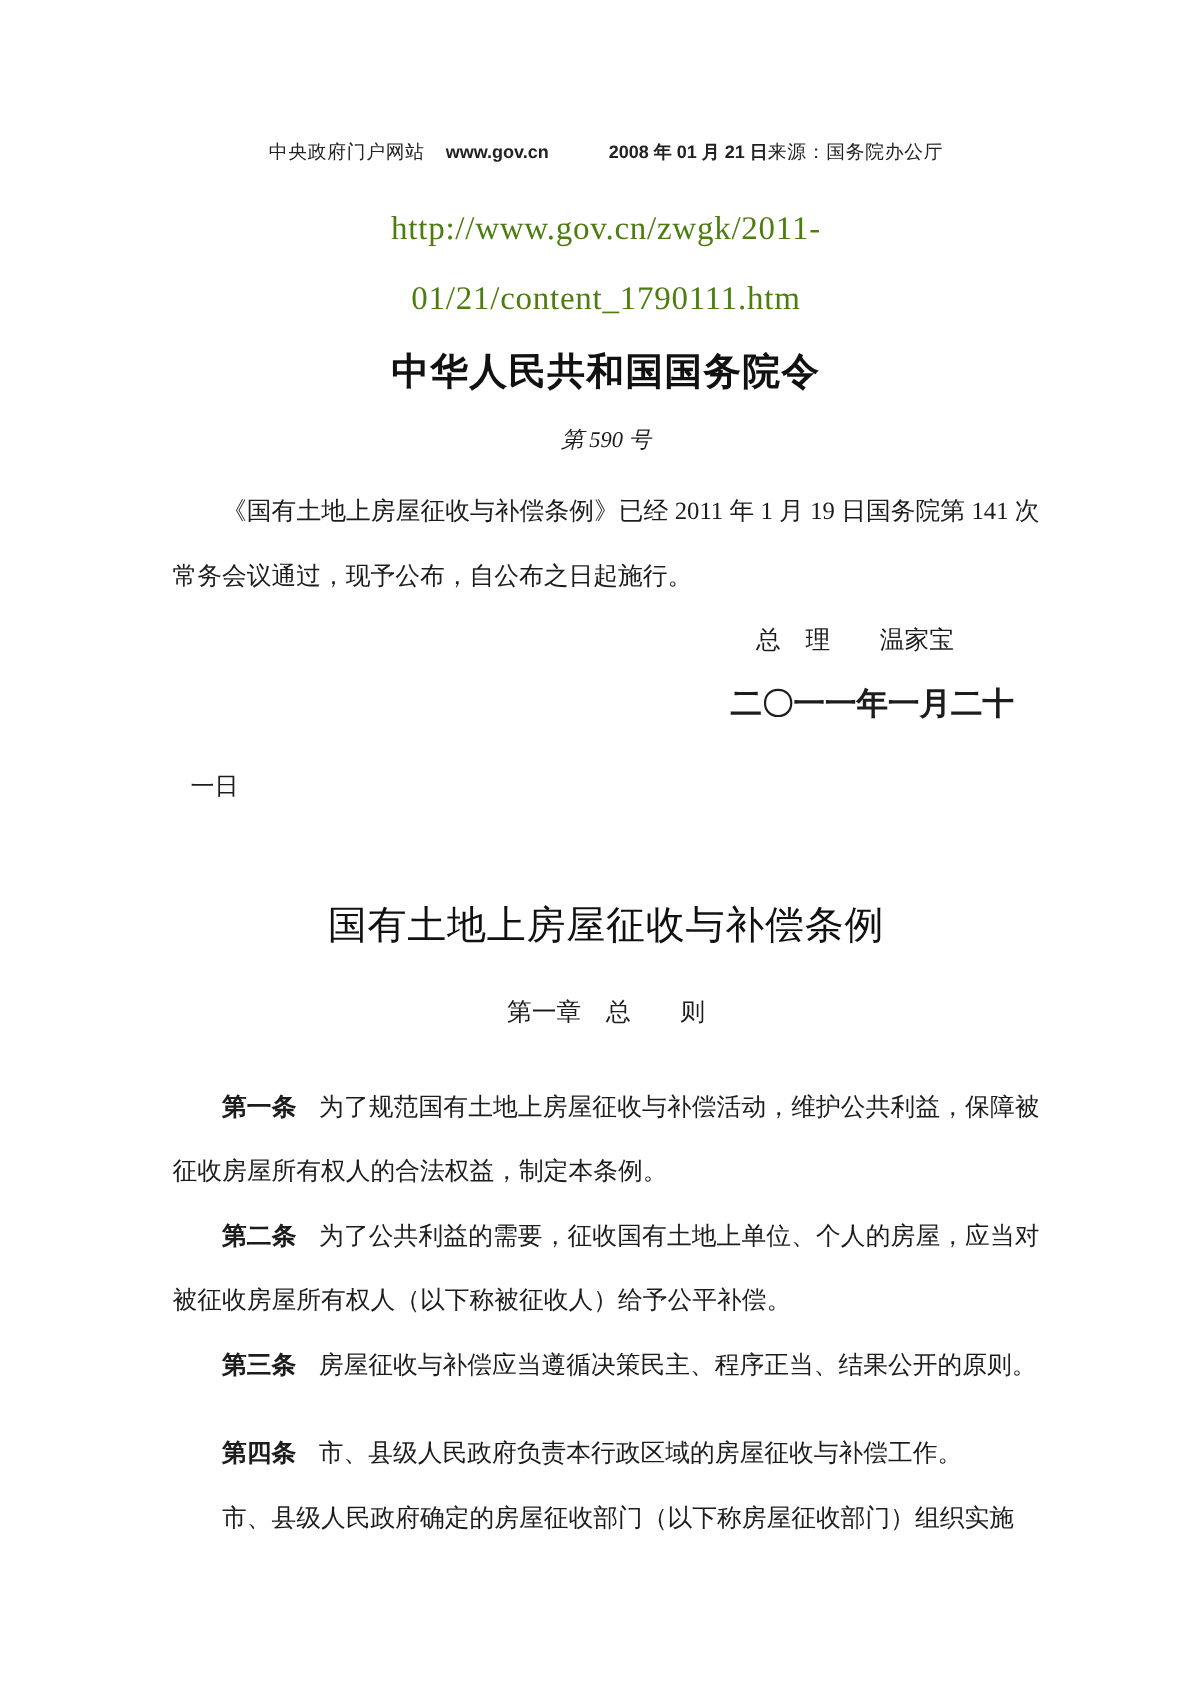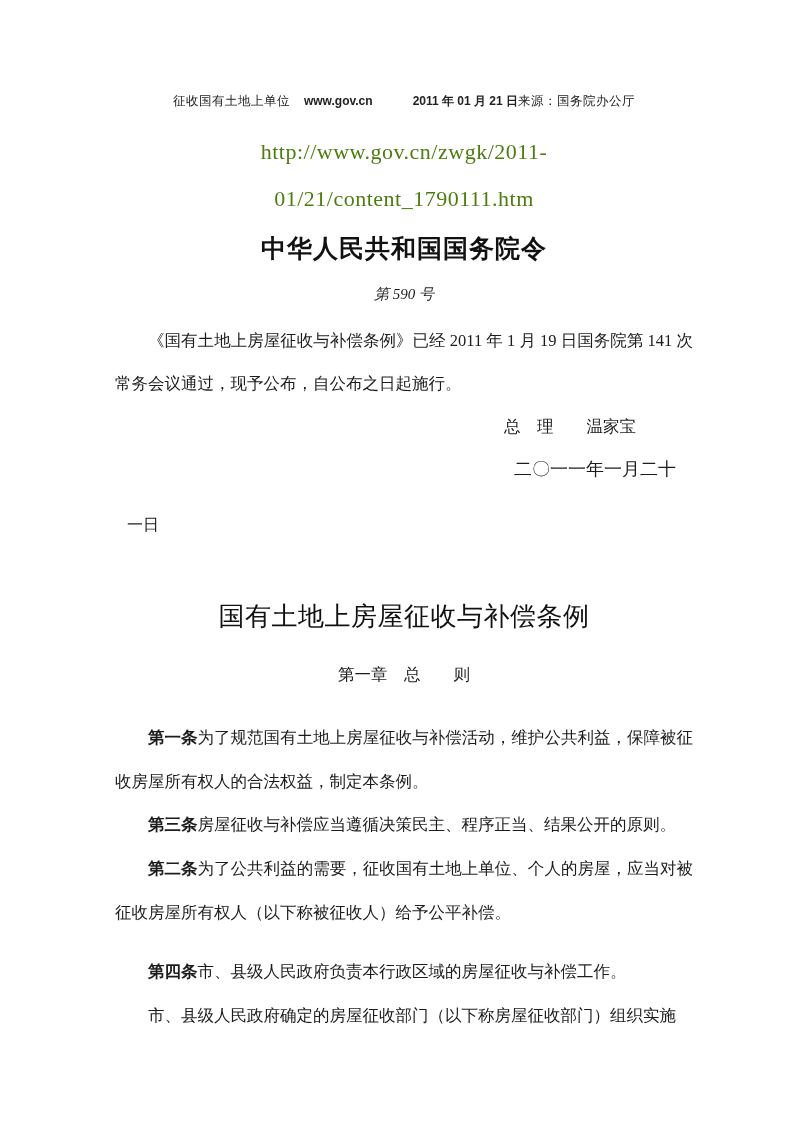--- a/index.html
+++ b/index.html
@@ -92,25 +92,26 @@
   .signature {
     margin: 0;
     font-size: 16.5px;
     line-height: 43px;
     text-align: right;
     padding-right: 57px;
     color: #1c1c1c;
   }
   .decree-date-1 {
     margin: 0;
-    font-size: 18px;
+    font-size: 21px;
     line-height: 43px;
     text-align: right;
     padding-right: 17px;
     color: #1c1c1c;
+    font-weight: bold;
   }
   .decree-date-2 {
     margin: 12px;
     font-size: 16px;
     line-height: 43px;
     text-align: left;
     color: #1c1c1c;
   }
 
   
@@ -126,33 +127,33 @@
   .chapter-heading {
     margin-top: 26px;
     text-align: center;
     font-size: 16.5px;
     line-height: 26px;
     color: #1c1c1c;
   }
   .articles { margin-top: 28px; }
   .article-label {
     font-weight: 700;
-    font-family: Liberation Mono, monospace;
+    margin-right: 15px;
   }
   .article-4 { margin-top: 16px; }
 </style>
 </head>
 <body>
 
 <div class="page">
 
   <div class="meta">
-    <span class="site-name">征收国有土地上单位</span>
+    <span class="site-name">中央政府门户网站</span>
     <span class="site-url">www.gov.cn</span>
-    <span class="pub-date">2011 年 01 月 21 日</span>
+    <span class="pub-date">2008 年 01 月 21 日</span>
     <span class="source">来源：国务院办公厅</span>
   </div>
 
   <div class="doc-url">
     <div>http://www.gov.cn/zwgk/2011-</div>
     <div>01/21/content_1790111.htm</div>
   </div>
 
   <div class="decree-title">中华人民共和国国务院令</div>
 
@@ -165,22 +166,22 @@
   <p class="decree-date-1">二〇一一年一月二十</p>
   <p class="decree-date-2">一日</p>
 
   <div class="law-title">国有土地上房屋征收与补偿条例</div>
 
   <div class="chapter-heading">第一章　总　　则</div>
 
   <div class="articles">
     <p class="para"><span class="article-label">第一条</span><span>为了规范国有土地上房屋征收与补偿活动，维护公共利益，保障被征收房屋所有权人的合法权益，制定本条例。</span></p>
 
+    <p class="para"><span class="article-label">第二条</span><span>为了公共利益的需要，征收国有土地上单位、个人的房屋，应当对被征收房屋所有权人（以下称被征收人）给予公平补偿。</span></p>
+
     <p class="para"><span class="article-label">第三条</span><span>房屋征收与补偿应当遵循决策民主、程序正当、结果公开的原则。</span></p>
-
-    <p class="para"><span class="article-label">第二条</span><span>为了公共利益的需要，征收国有土地上单位、个人的房屋，应当对被征收房屋所有权人（以下称被征收人）给予公平补偿。</span></p>
 
     <p class="para article-4"><span class="article-label">第四条</span><span>市、县级人民政府负责本行政区域的房屋征收与补偿工作。</span></p>
 
     <p class="para">市、县级人民政府确定的房屋征收部门（以下称房屋征收部门）组织实施</p>
   </div>
 
 </div>
 
 </body></html>

